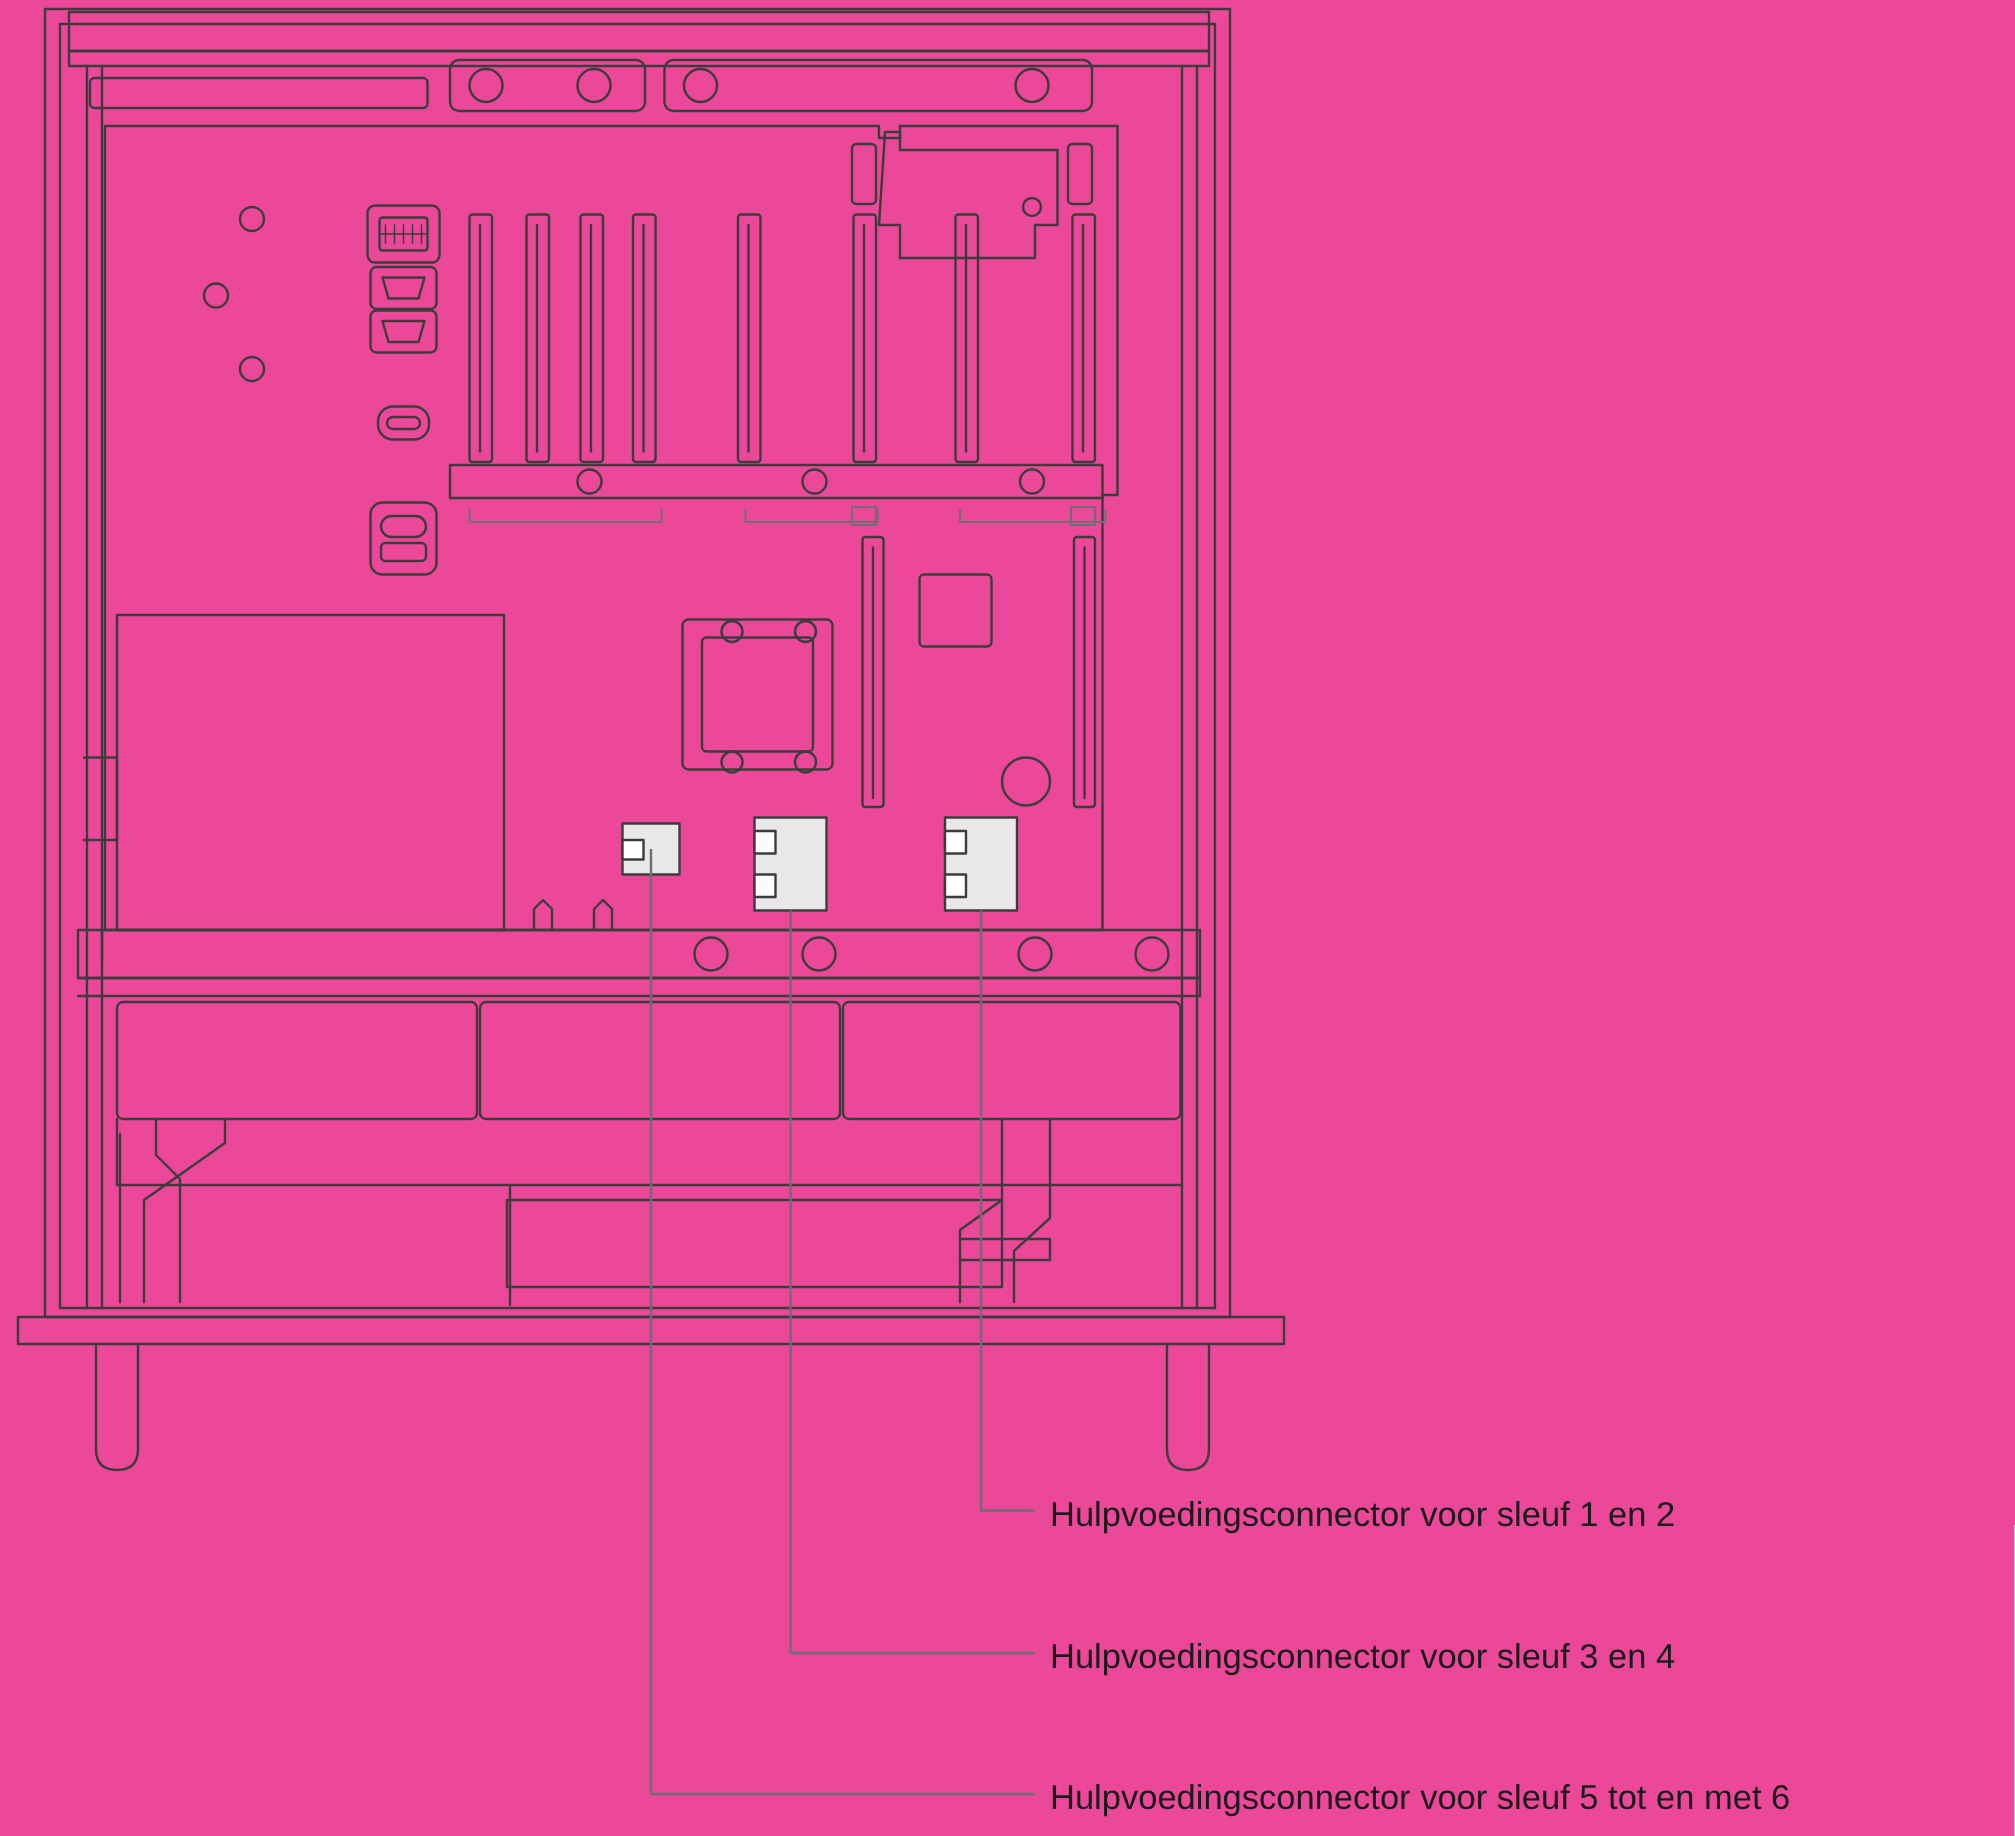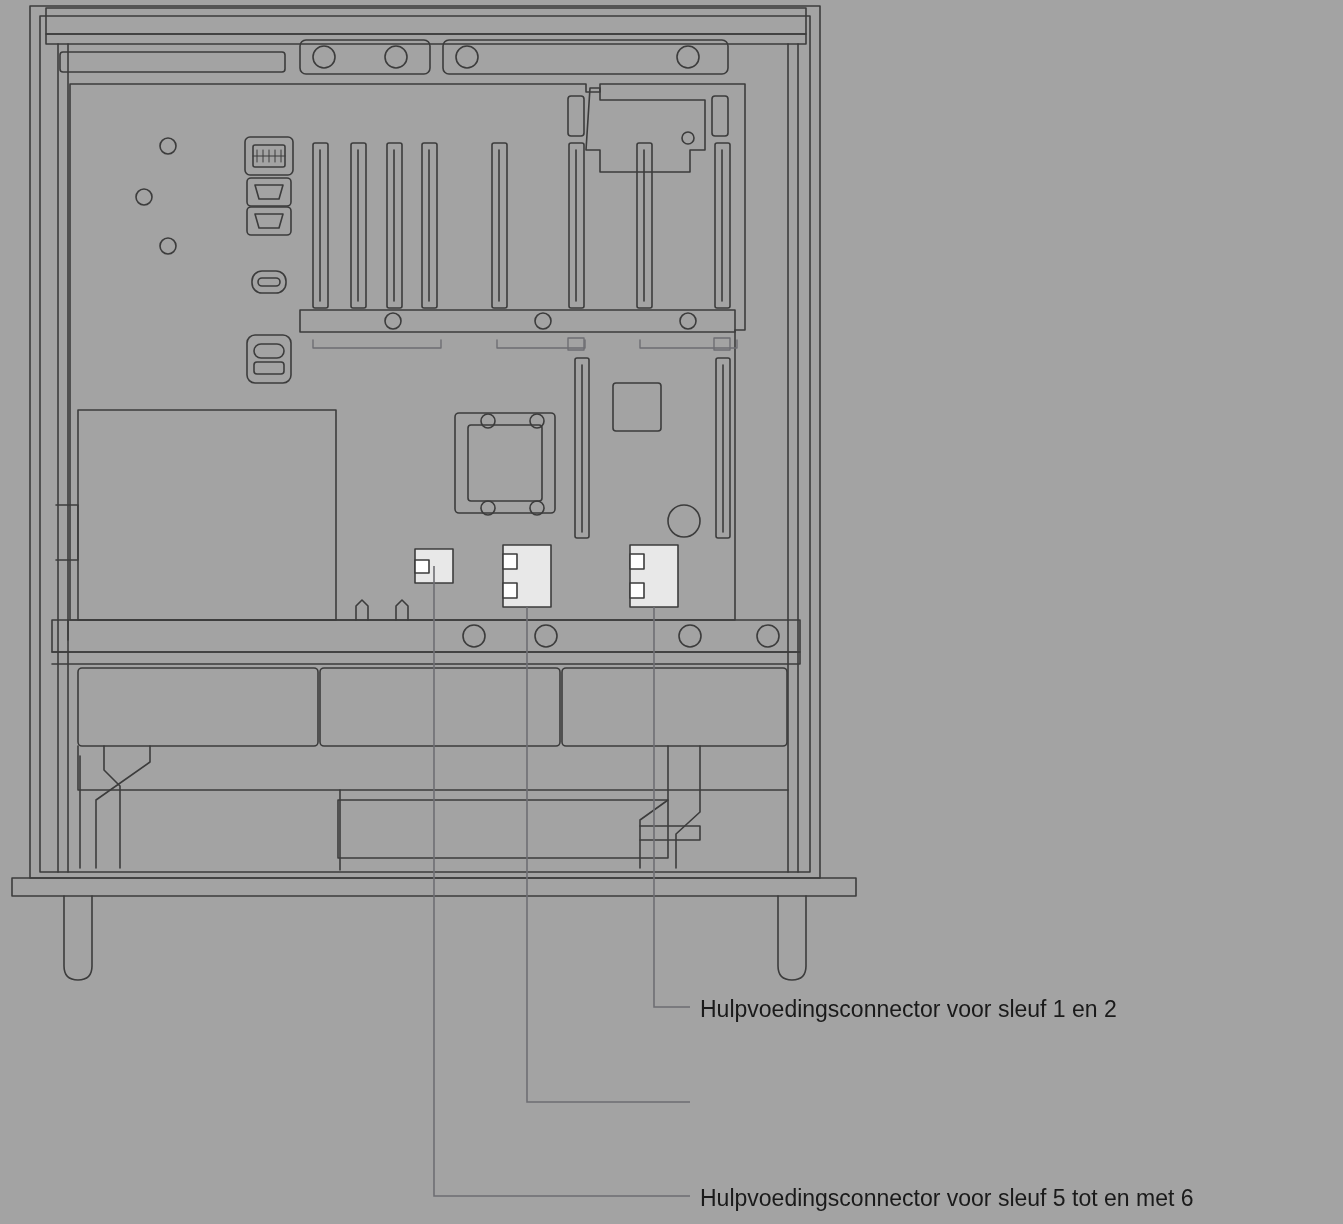--- a/index.html
+++ b/index.html
@@ -9,21 +9,21 @@
   }
   body {
     font-family: "Liberation Sans", sans-serif;
     color: #1a1a1a;
   }
   #stage {
     position: relative;
     width: 1343px;
     height: 1224px;
     overflow: hidden;
-    background: #a3a3a3;
+    background: #ec4899;
   }
   #diagram-svg {
     position: absolute;
     left: 0;
     top: 0;
   }
   .callout-label {
     position: absolute;
     font-size: 23px;
     line-height: 28px;
@@ -201,16 +201,17 @@
 
     <g fill="none" stroke="#6e6e73" stroke-width="1.6">
       <path d="M434 566 L434 1196 L690 1196"></path>
       <path d="M527 607 L527 1102 L690 1102"></path>
       <path d="M654 607 L654 1007 L690 1007"></path>
     </g>
   </svg>
 
   <div class="callout-label" id="label-1">Hulpvoedingsconnector voor sleuf 1 en 2</div>
 
+  <div class="callout-label" id="label-2">Hulpvoedingsconnector voor sleuf 3 en 4</div>
 
   <div class="callout-label" id="label-3">Hulpvoedingsconnector voor sleuf 5 tot en met 6</div>
 
 </div>
 
 </body></html>

